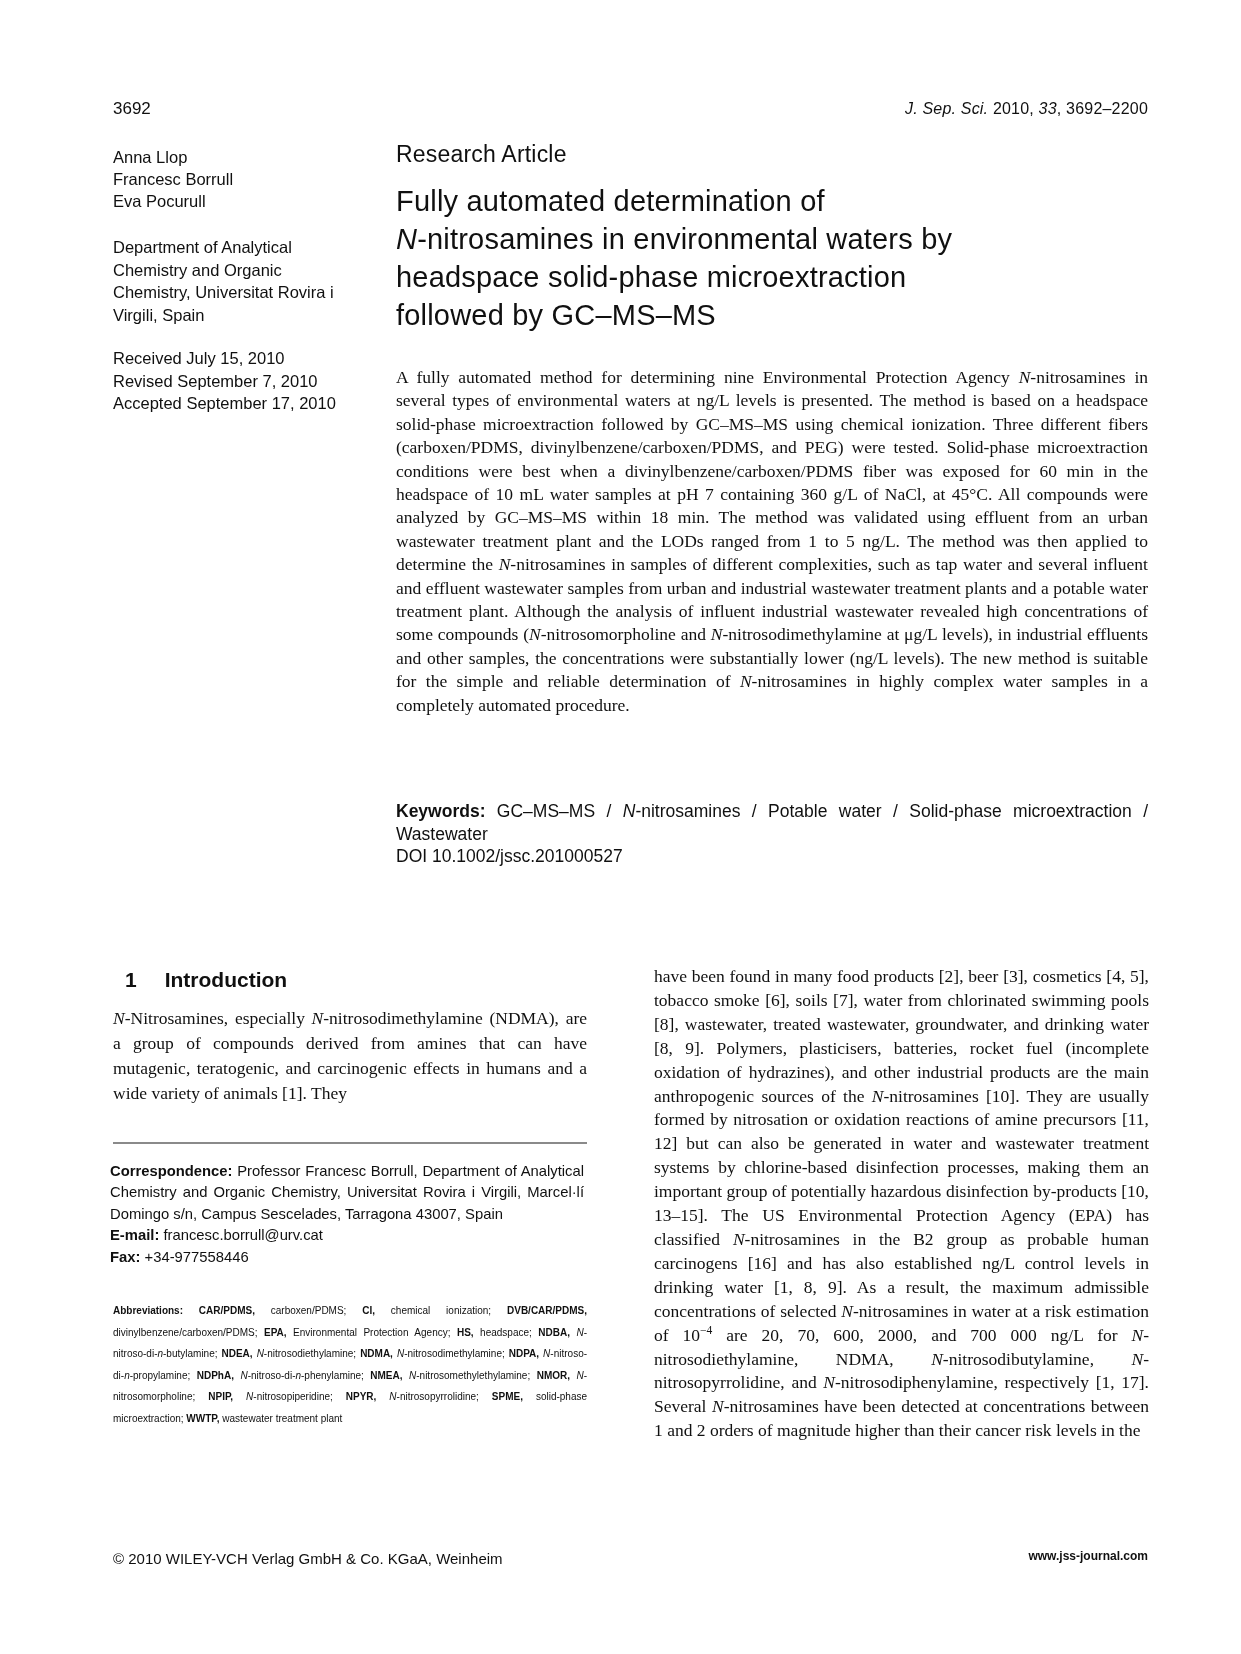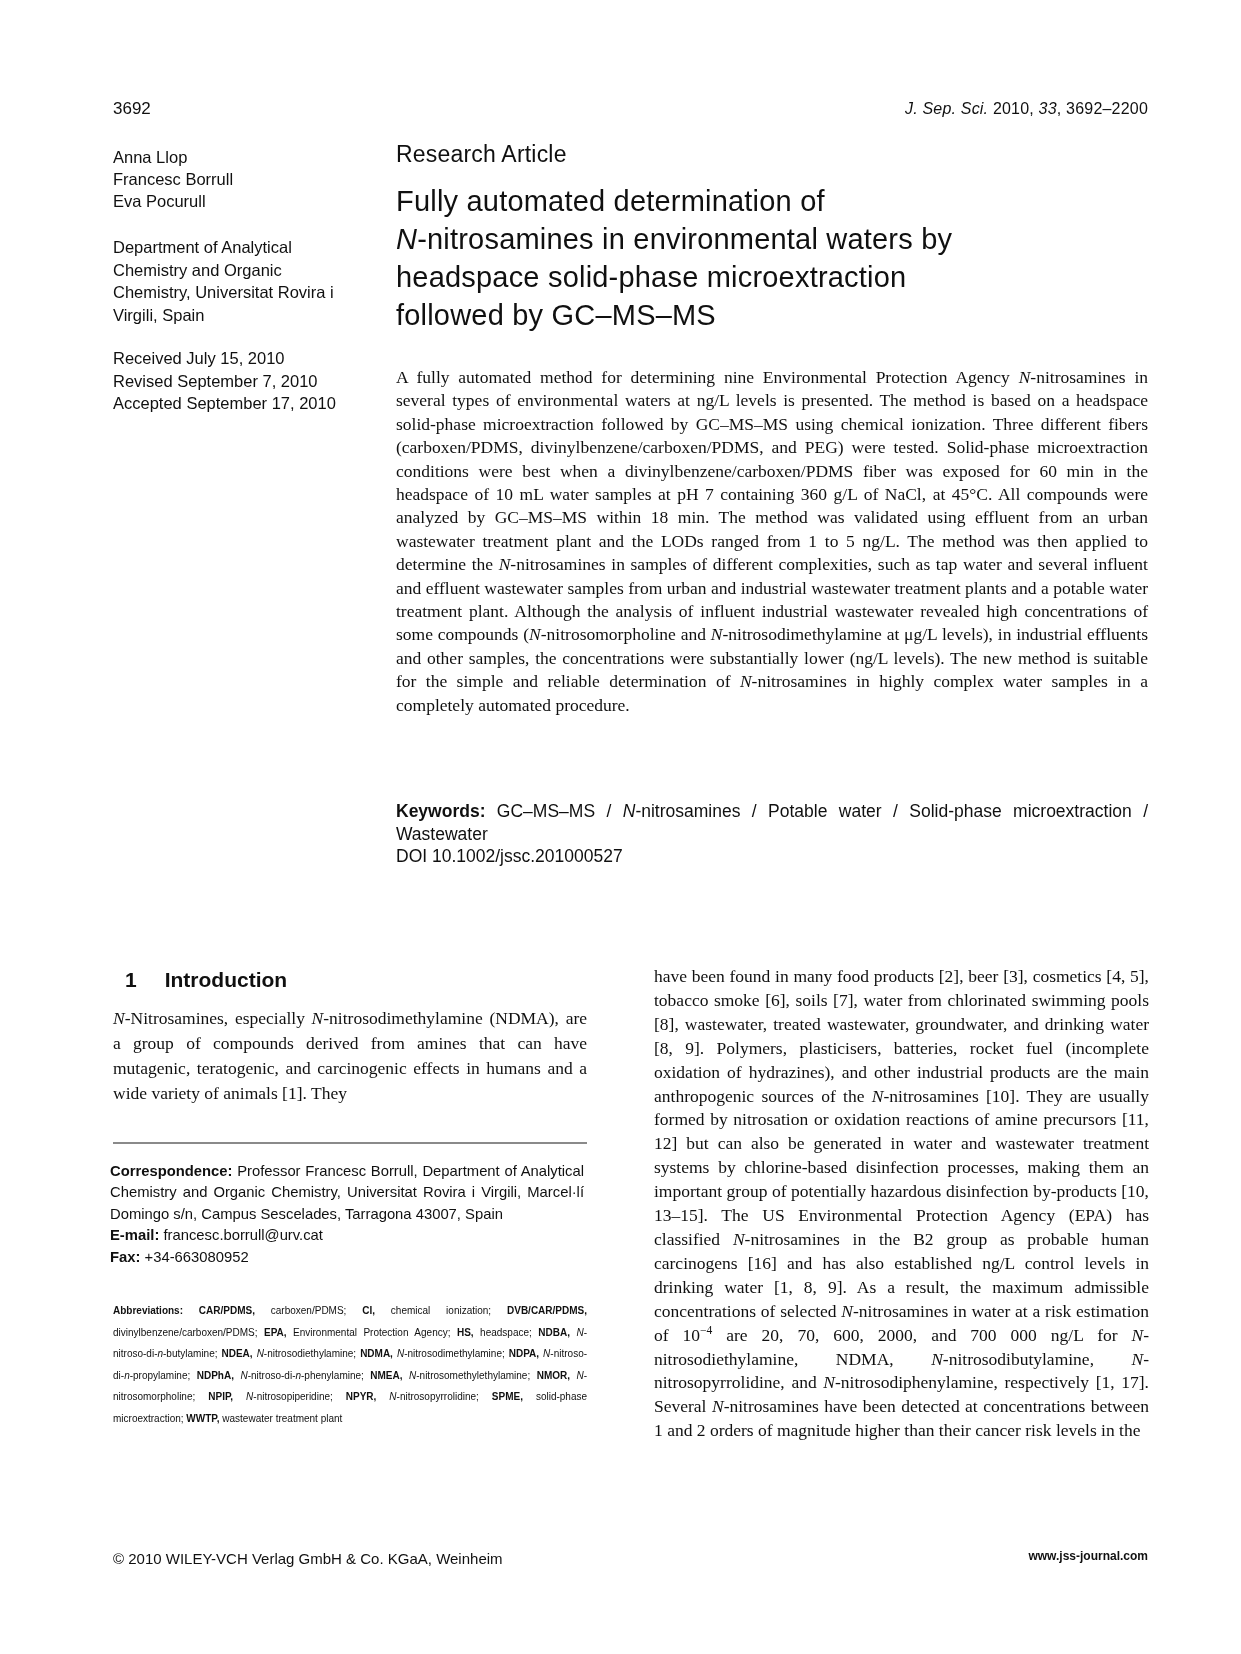--- a/index.html
+++ b/index.html
@@ -79,21 +79,21 @@
   <div class="abs doi">DOI 10.1002/jssc.201000527</div>
 
   <h2 class="abs sec-heading"><span class="secnum">1</span><span class="sectitle">Introduction</span></h2>
 
   <p class="abs intro serif just"><span class="i">N</span><span>-Nitrosamines, especially </span><span class="i">N</span><span>-nitrosodimethylamine (NDMA), are a group of compounds derived from amines that can have mutagenic, teratogenic, and carcinogenic effects in humans and a wide variety of animals [1]. They</span></p>
 
   <hr class="abs corr-rule">
 
   <p class="abs corr just pre"><span class="b">Correspondence:</span><span> Professor Francesc Borrull, Department of Analytical Chemistry and Organic Chemistry, Universitat Rovira i Virgili, Marcel·lí Domingo s/n, Campus Sescelades, Tarragona 43007, Spain
 </span><span class="b">E-mail:</span><span> francesc.borrull@urv.cat
-</span><span class="b">Fax:</span><span> +34-663080952</span></p>
+</span><span class="b">Fax:</span><span> +34-977558446</span></p>
 
   <p class="abs abbr just"><span class="b">Abbreviations:</span><span> </span><span class="b">CAR/PDMS,</span><span> carboxen/PDMS; </span><span class="b">CI,</span><span> chemical ionization; </span><span class="b">DVB/CAR/PDMS,</span><span> divinylbenzene/carboxen/PDMS; </span><span class="b">EPA,</span><span> Environmental Protection Agency; </span><span class="b">HS,</span><span> headspace; </span><span class="b">NDBA,</span><span> </span><span class="i">N</span><span>-nitroso-di-</span><span class="i">n</span><span>-butylamine; </span><span class="b">NDEA,</span><span> </span><span class="i">N</span><span>-nitrosodiethylamine; </span><span class="b">NDMA,</span><span> </span><span class="i">N</span><span>-nitrosodimethylamine; </span><span class="b">NDPA,</span><span> </span><span class="i">N</span><span>-nitroso-di-</span><span class="i">n</span><span>-propylamine; </span><span class="b">NDPhA,</span><span> </span><span class="i">N</span><span>-nitroso-di-</span><span class="i">n</span><span>-phenylamine; </span><span class="b">NMEA,</span><span> </span><span class="i">N</span><span>-nitrosomethylethylamine; </span><span class="b">NMOR,</span><span> </span><span class="i">N</span><span>-nitrosomorpholine; </span><span class="b">NPIP,</span><span> </span><span class="i">N</span><span>-nitrosopiperidine; </span><span class="b">NPYR,</span><span> </span><span class="i">N</span><span>-nitrosopyrrolidine; </span><span class="b">SPME,</span><span> solid-phase microextraction; </span><span class="b">WWTP,</span><span> wastewater treatment plant</span></p>
 
   <p class="abs rightcol serif just"><span>have been found in many food products [2], beer [3], cosmetics [4, 5], tobacco smoke [6], soils [7], water from chlorinated swimming pools [8], wastewater, treated wastewater, groundwater, and drinking water [8, 9]. Polymers, plasticisers, batteries, rocket fuel (incomplete oxidation of hydrazines), and other industrial products are the main anthropogenic sources of the </span><span class="i">N</span><span>-nitrosamines [10]. They are usually formed by nitrosation or oxidation reactions of amine precursors [11, 12] but can also be generated in water and wastewater treatment systems by chlorine-based disinfection processes, making them an important group of potentially hazardous disinfection by-products [10, 13–15]. The US Environmental Protection Agency (EPA) has classified </span><span class="i">N</span><span>-nitrosamines in the B2 group as probable human carcinogens [16] and has also established ng/L control levels in drinking water [1, 8, 9]. As a result, the maximum admissible concentrations of selected </span><span class="i">N</span><span>-nitrosamines in water at a risk estimation of 10</span><sup>−4</sup><span> are 20, 70, 600, 2000, and 700 000 ng/L for </span><span class="i">N</span><span>-nitrosodiethylamine, NDMA, </span><span class="i">N</span><span>-nitrosodibutylamine, </span><span class="i">N</span><span>-nitrosopyrrolidine, and </span><span class="i">N</span><span>-nitrosodiphenylamine, respectively [1, 17]. Several </span><span class="i">N</span><span>-nitrosamines have been detected at concentrations between 1 and 2 orders of magnitude higher than their cancer risk levels in the</span></p>
 
   <div class="abs foot-copy">© 2010 WILEY-VCH Verlag GmbH &amp; Co. KGaA, Weinheim</div>
   <div class="abs foot-site">www.jss-journal.com</div>
 
 </div>
 

